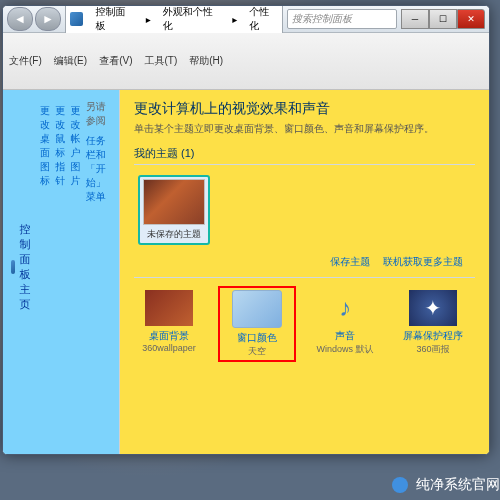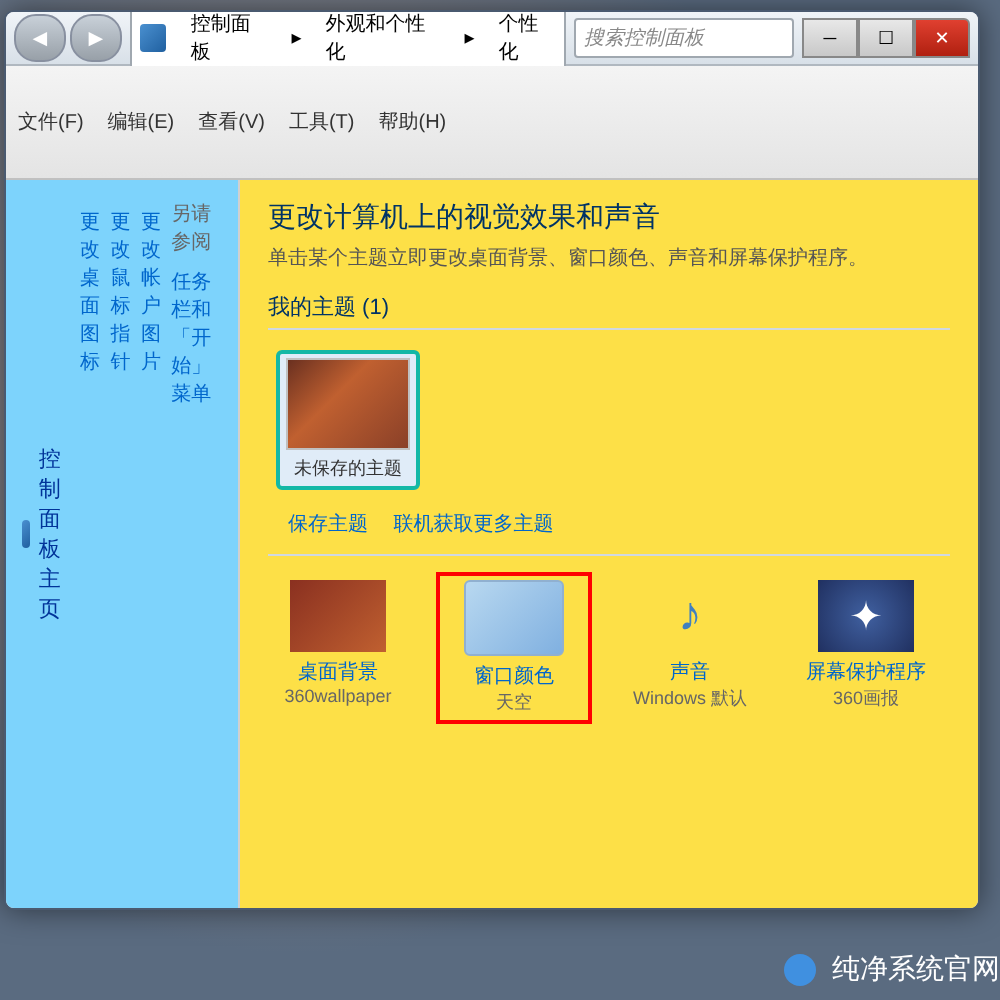--- a/index.html
+++ b/index.html
@@ -31,21 +31,21 @@
 .sechead{color:#003366;font-size:11px;margin-bottom:6px;border-bottom:1px solid #d0d8e0;padding-bottom:3px}
 .themerow{display:flex;gap:12px;padding:4px}
 .theme{display:flex;flex-direction:column;align-items:center;width:64px}
 .theme.sel{border:2px solid #14b8a6;background:#e0ecf8;border-radius:3px;padding:2px}
 .thumb{width:60px;height:44px;border:1px solid #c0c0c0;background:#aaa;margin-bottom:3px;position:relative;overflow:hidden}
 .thumb.photo{background:linear-gradient(135deg,#6a3020 0%,#c06030 40%,#8a4028 100%)}
 .thumb.aero1{background:linear-gradient(#a8c8e0,#6898c0)}
 .thumb.aero2{background:linear-gradient(#c8b090,#a88060)}
 .thumb.aero3{background:linear-gradient(#d8a888,#b87858)}
 .tlabel{font-size:9px;color:#333;text-align:center}
-.rlinks{font-size:10px;margin:6px 0}
+.rlinks{text-align:right;font-size:10px;margin:6px 12px}
 .rlinks span{color:#0066cc;margin-left:10px}
 .divider{border-top:1px solid #d0d8e0;margin:8px 0}
 .bottom{display:flex;gap:18px;padding:4px 0}
 .bitem{display:flex;flex-direction:column;align-items:center;width:70px}
 .bitem.red{outline:2px solid red;outline-offset:2px}
 .bicon{width:48px;height:36px;margin-bottom:3px;position:relative}
 .bicon.bg{background:linear-gradient(135deg,#8a3020,#c06030)}
 .bicon.color{background:linear-gradient(135deg,#b8d8f0,#80b0e0);border:1px solid #90b0d0;border-radius:3px}
 .bicon.sound{display:flex;align-items:center;justify-content:center;font-size:24px;color:#4080c0}
 .bicon.saver{background:radial-gradient(circle,#4060a0,#203060);display:flex;align-items:center;justify-content:center;color:#fff;font-size:20px}

